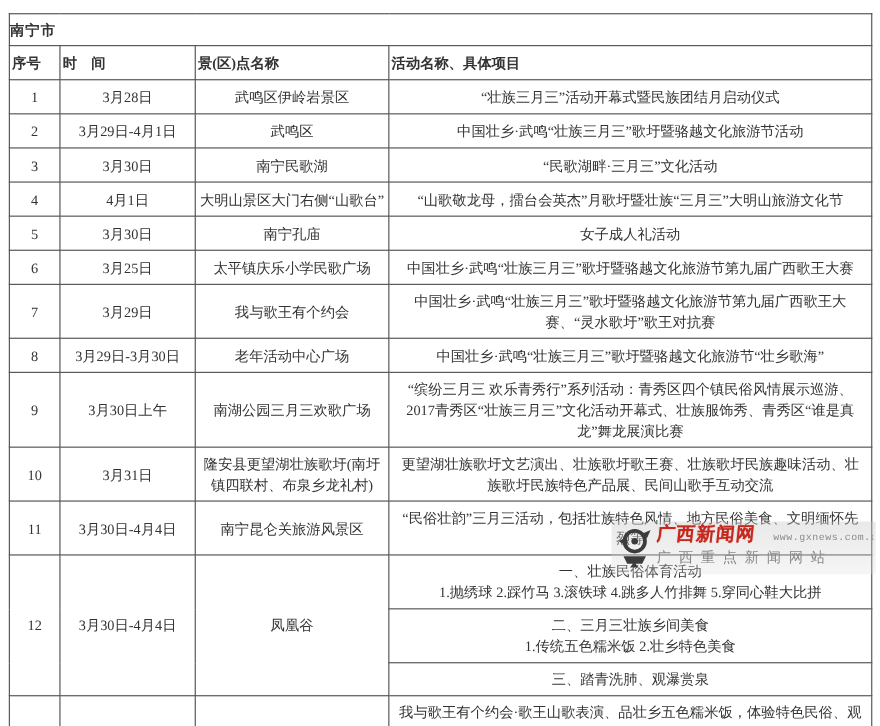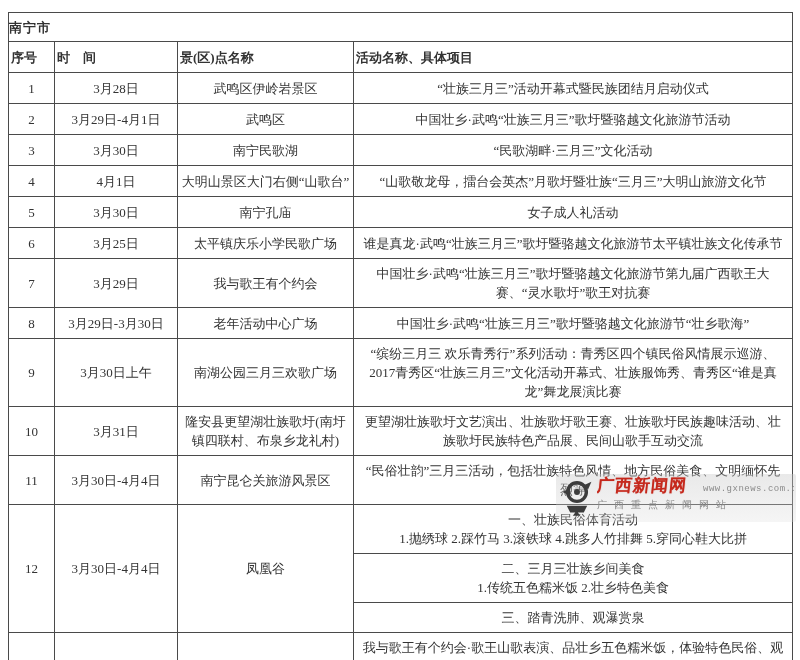--- a/index.html
+++ b/index.html
@@ -81,21 +81,21 @@
   .wm-url {
     font-family: "Liberation Mono", "DejaVu Sans Mono", monospace;
     font-size: 9px;
     line-height: 12px;
     color: #8b8b8b;
     margin-left: 16px;
     letter-spacing: 0.5px;
   }
   .wm-sub {
     margin-top: 3px;
-    font-size: 10px;
+    font-size: 13px;
     color: #888888;
     letter-spacing: 7px;
     white-space: nowrap;
   }
 </style>
 </head>
 <body>
 
 <div class="page">
 
@@ -143,21 +143,21 @@
         <tr class="row-single">
           <td class="c-cell" rowspan="1">5</td>
           <td class="c-cell" rowspan="1">3月30日</td>
           <td class="c-cell" rowspan="1">南宁孔庙</td>
           <td class="a-cell">女子成人礼活动</td>
         </tr>
         <tr class="row-single">
           <td class="c-cell" rowspan="1">6</td>
           <td class="c-cell" rowspan="1">3月25日</td>
           <td class="c-cell" rowspan="1">太平镇庆乐小学民歌广场</td>
-          <td class="a-cell">谁是真龙·武鸣“壮族三月三”歌圩暨骆越文化旅游节太平镇壮族文化传承节</td>
+          <td class="a-cell">中国壮乡·武鸣“壮族三月三”歌圩暨骆越文化旅游节第九届广西歌王大赛</td>
         </tr>
         <tr class="row-single">
           <td class="c-cell" rowspan="1">7</td>
           <td class="c-cell" rowspan="1">3月29日</td>
           <td class="c-cell" rowspan="1">我与歌王有个约会</td>
           <td class="a-cell">中国壮乡·武鸣“壮族三月三”歌圩暨骆越文化旅游节第九届广西歌王大赛、“灵水歌圩”歌王对抗赛</td>
         </tr>
         <tr class="row-single">
           <td class="c-cell" rowspan="1">8</td>
           <td class="c-cell" rowspan="1">3月29日-3月30日</td>

